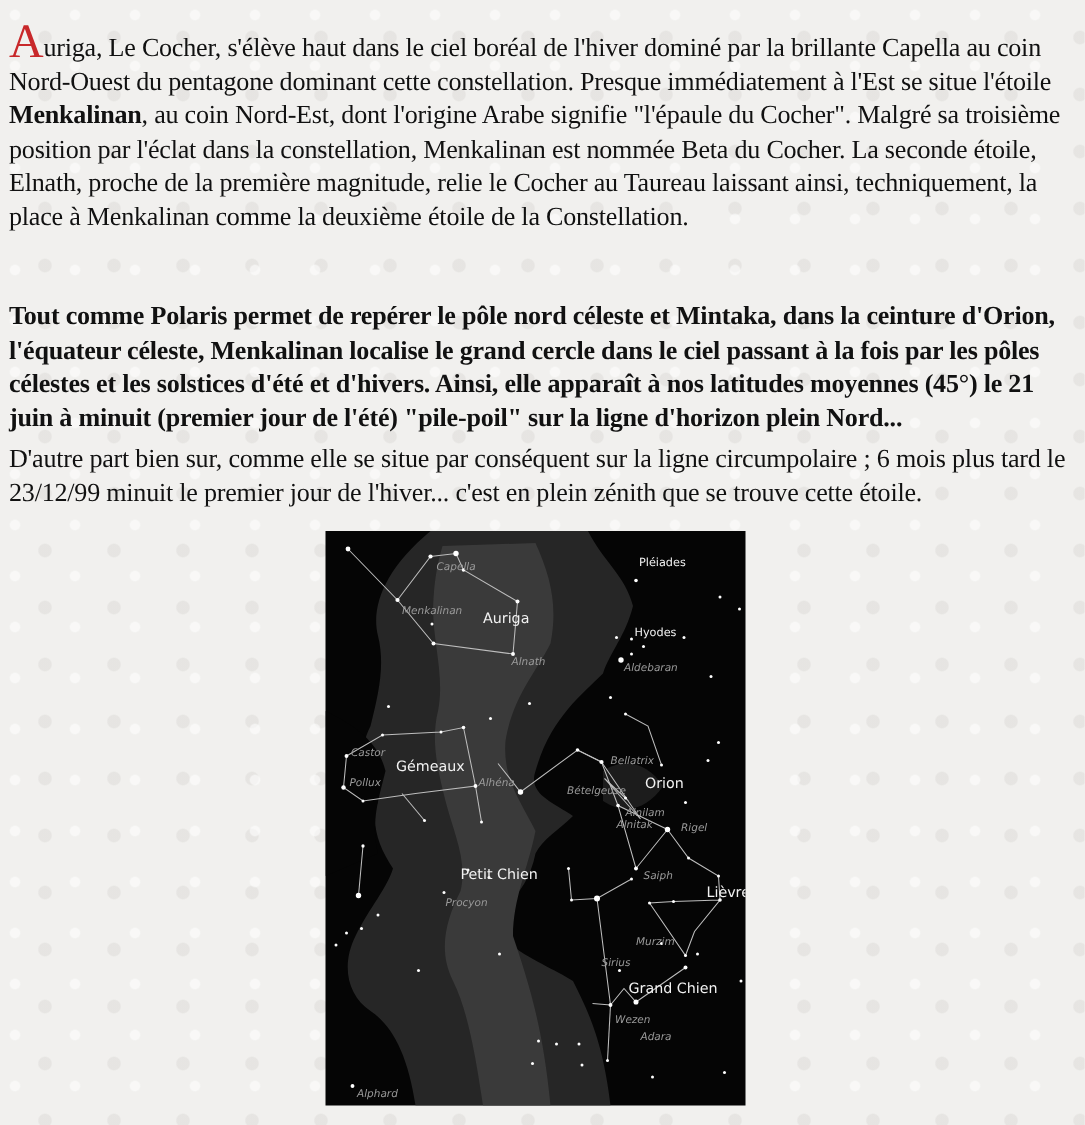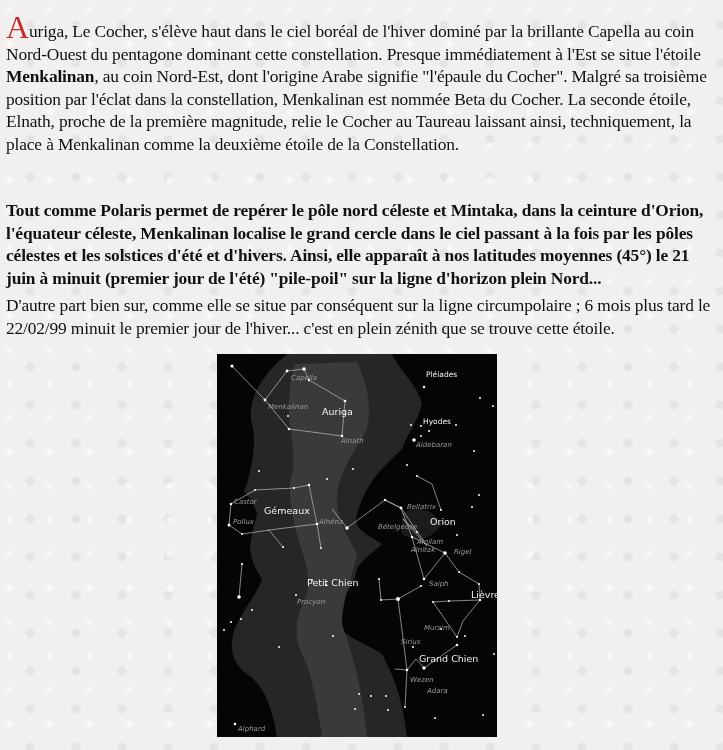--- a/index.html
+++ b/index.html
@@ -31,21 +31,21 @@
   .lbl-star { font-family: "DejaVu Sans", sans-serif; font-size: 7px; fill: #9a9a9a; font-style: italic; }
 </style>
 </head>
 <body>
 
 <div class="content">
   <p class="para" id="p1"><span class="dropcap">A</span><span>uriga, Le Cocher, s'élève haut dans le ciel boréal de l'hiver dominé par la brillante Capella au coin Nord-Ouest du pentagone dominant cette constellation. Presque immédiatement à l'Est se situe l'étoile </span><b>Menkalinan</b><span>, au coin Nord-Est, dont l'origine Arabe signifie "l'épaule du Cocher". Malgré sa troisième position par l'éclat dans la constellation, Menkalinan est nommée Beta du Cocher. La seconde étoile, Elnath, proche de la première magnitude, relie le Cocher au Taureau laissant ainsi, techniquement, la place à Menkalinan comme la deuxième étoile de la Constellation.</span></p>
 
   <p class="para" id="p2">Tout comme Polaris permet de repérer le pôle nord céleste et Mintaka, dans la ceinture d'Orion, l'équateur céleste, Menkalinan localise le grand cercle dans le ciel passant à la fois par les pôles célestes et les solstices d'été et d'hivers. Ainsi, elle apparaît à nos latitudes moyennes (45°) le 21 juin à minuit (premier jour de l'été) "pile-poil" sur la ligne d'horizon plein Nord...</p>
 
-  <p class="para" id="p3">D'autre part bien sur, comme elle se situe par conséquent sur la ligne circumpolaire ; 6 mois plus tard le 22/02/99 minuit le premier jour de l'hiver... c'est en plein zénith que se trouve cette étoile.</p>
+  <p class="para" id="p3">D'autre part bien sur, comme elle se situe par conséquent sur la ligne circumpolaire ; 6 mois plus tard le 23/12/99 minuit le premier jour de l'hiver... c'est en plein zénith que se trouve cette étoile.</p>
 </div>
 
 <div class="chart-frame">
   <svg width="280" height="383" viewBox="0 0 280 383">
 
     <path d="M70,0 L175,0 C185,20 200,30 205,50 C200,70 190,80 185,95 C170,110 150,125 140,160 C135,175 150,180 165,190 C155,200 145,205 140,215 C135,240 120,250 110,260 C120,280 150,290 165,300 C175,320 185,340 190,383 L60,383 C55,350 45,330 30,320 C15,310 10,290 20,270 C30,250 40,240 45,225 C35,210 30,195 35,180 C25,165 20,150 30,130 C35,110 40,90 35,70 C30,50 40,25 70,0 Z" fill="#262626"></path>
 
     <path d="M78,10 L140,8 C150,30 155,50 150,75 C140,95 125,110 120,140 C118,165 130,180 140,200 C135,225 125,245 125,270 C135,300 145,330 150,383 L105,383 C100,350 95,320 85,300 C75,280 80,260 90,240 C95,220 85,200 80,180 C75,160 70,140 75,120 C80,95 70,70 72,45 C73,30 75,20 78,10 Z" fill="#3a3a3a"></path>
     <path d="M0,120 C20,130 35,140 40,160 C35,180 30,195 35,215 L0,230 Z" fill="#050505"></path>
     <path d="M185,160 C200,150 215,155 225,170 C215,185 200,190 185,180 Z" fill="#1c1c1c"></path>

